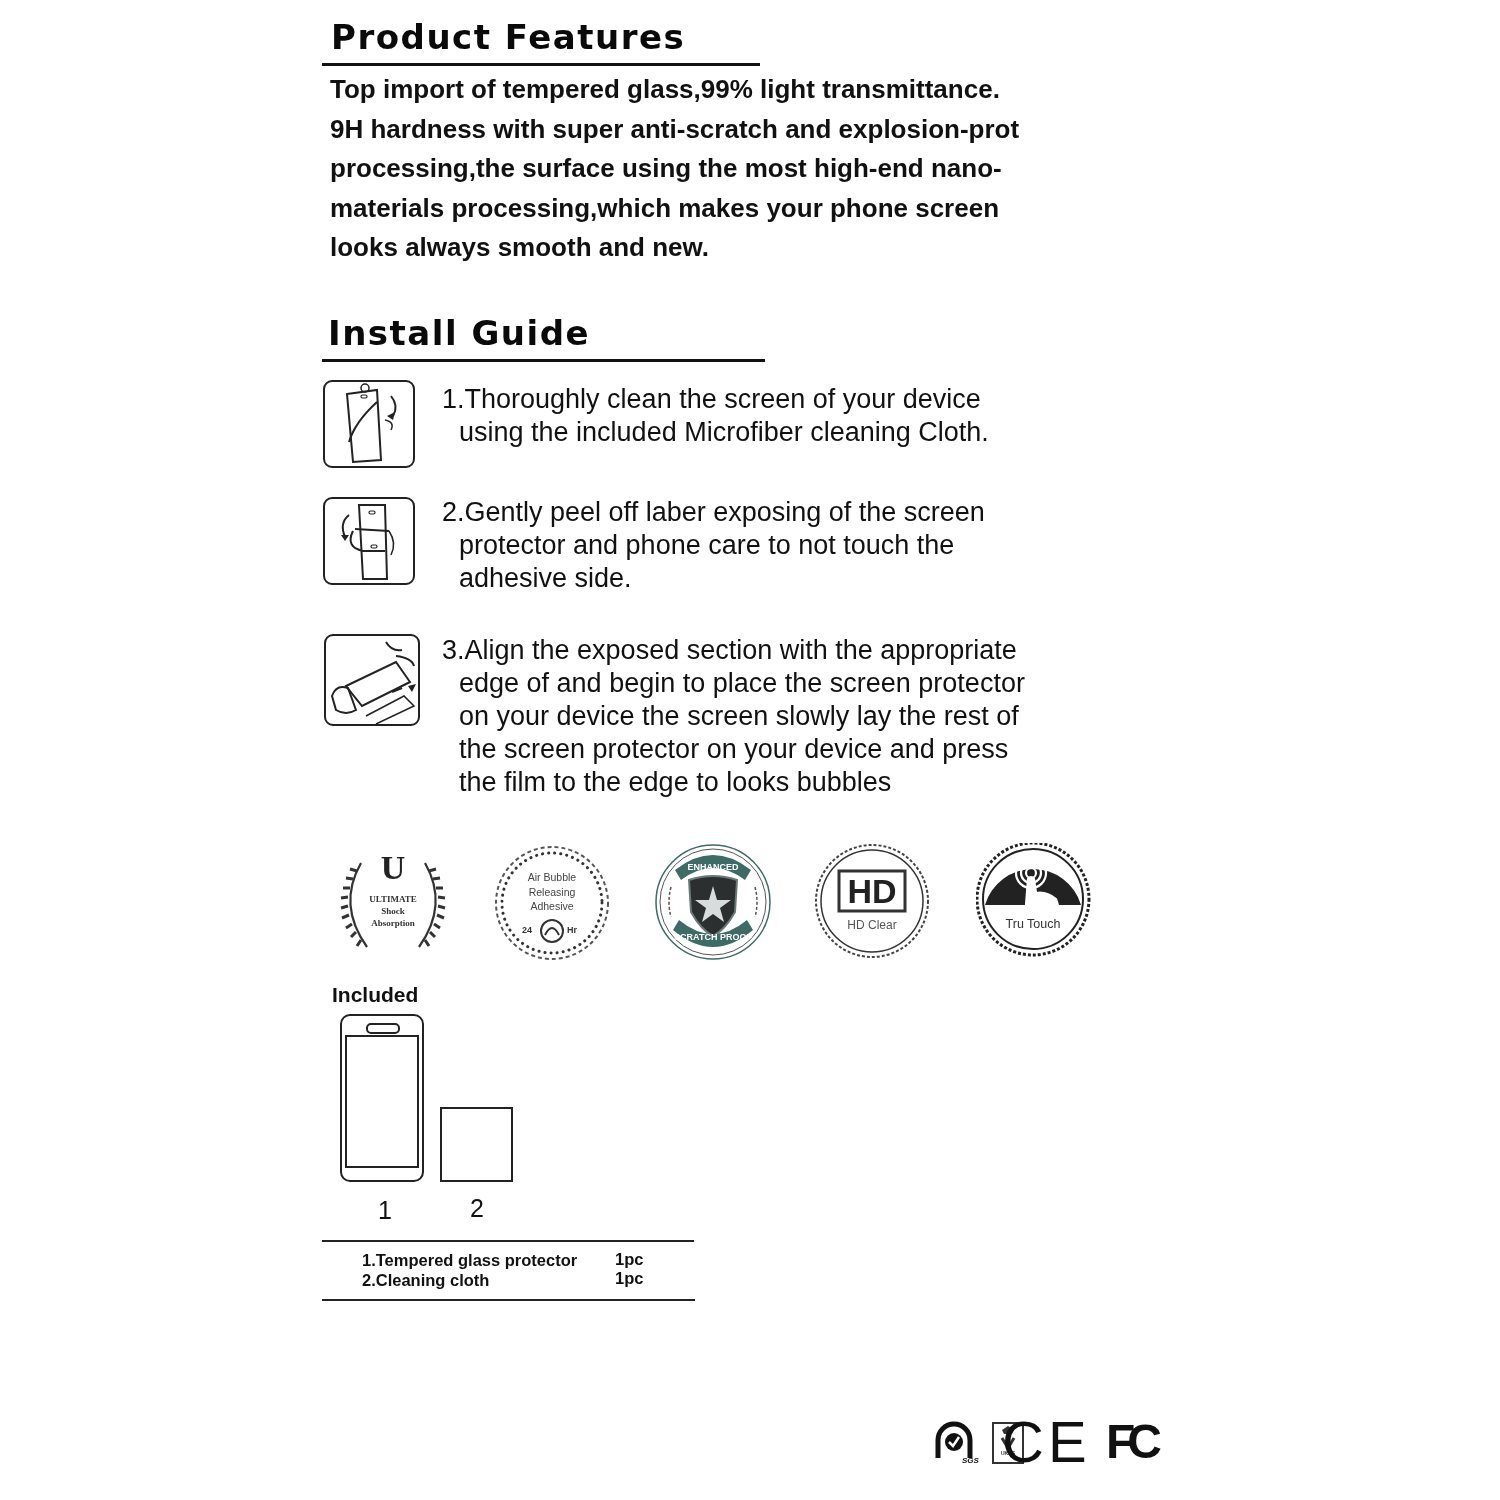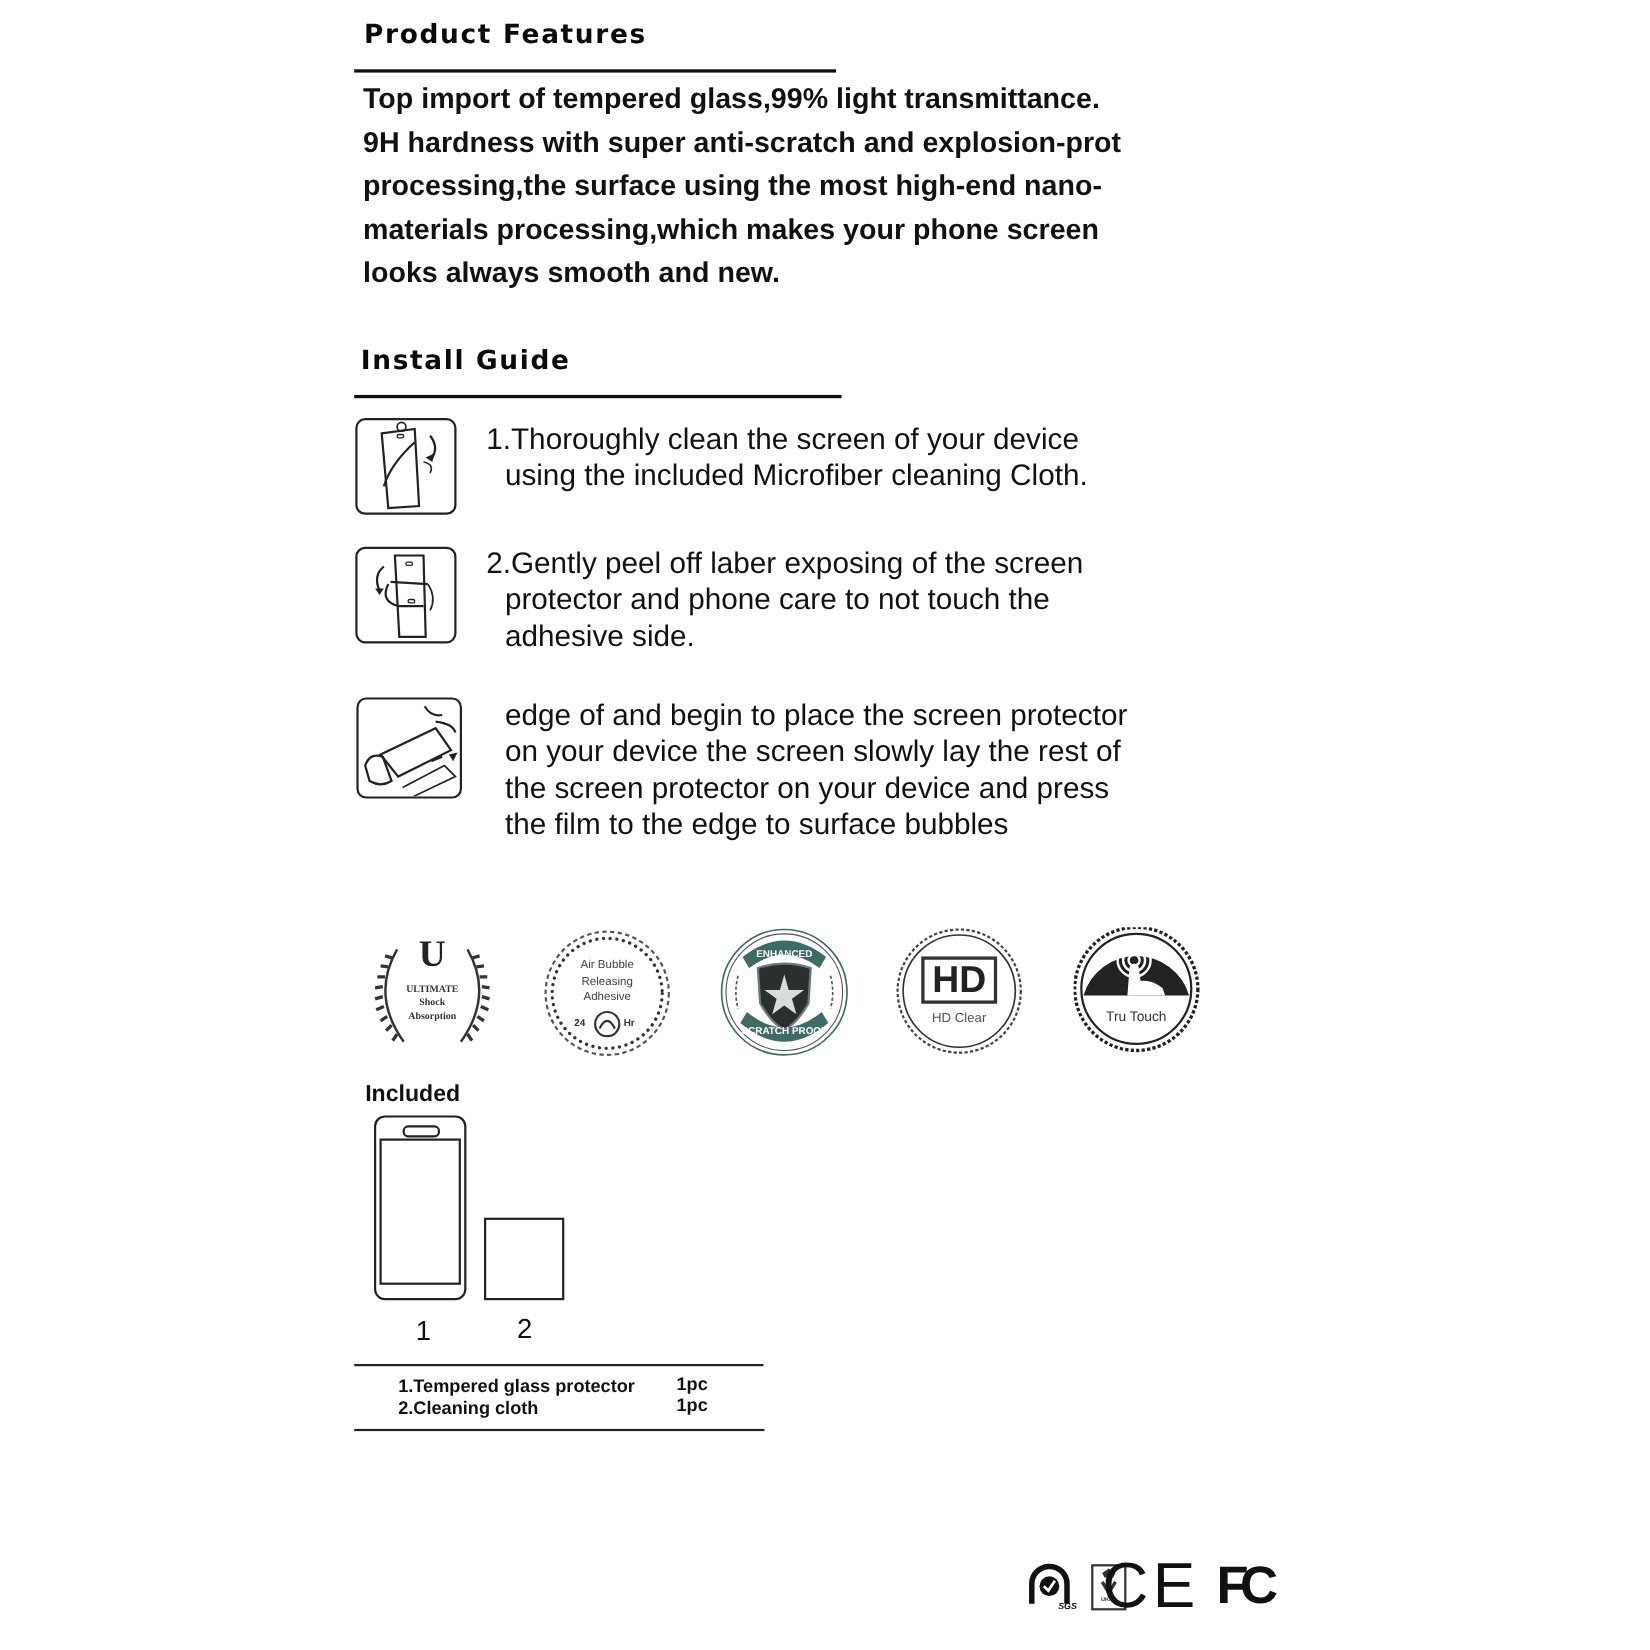--- a/index.html
+++ b/index.html
@@ -1,18 +1,18 @@
 <!DOCTYPE html>
 <html><head>
 <meta charset="utf-8">
 <style>
   html, body { margin:0; padding:0; }
   body { width:1500px; height:1500px; background:#ffffff; position:relative; overflow:hidden; font-family:"Liberation Sans", sans-serif; color:#111; }
   .abs { position:absolute; }
-  .h-title { font-family:"DejaVu Sans", sans-serif; font-weight:bold; font-size:24px; letter-spacing:1.5px; color:#0a0a0a; }
+  .h-title { font-family:"DejaVu Sans", sans-serif; font-weight:bold; font-size:34px; letter-spacing:1.5px; color:#0a0a0a; }
   .rule { height:3px; background:#111; }
   .para { font-size:26px; line-height:39.5px; color:#111; }
   .step-text { font-size:27px; line-height:33px; color:#111; }
   .step-text .cont { padding-left:17px; display:block; }
   .step-icon { width:92px; height:88px; border:2.5px solid #222; border-radius:9px; box-sizing:border-box; }
   .badge { width:120px; height:120px; }
   .inc-title { font-weight:bold; font-size:21px; }
   .num { font-size:25px; }
   .inc-row { font-size:16.5px; font-weight:bold; line-height:21px;margin-left:29px; }
 </style>
@@ -71,24 +71,25 @@
     <path d="M20 50 L70 26 L84 46 L36 70 Z" fill="none" stroke="#222" stroke-width="2"></path>
     <path d="M6 60 Q10 48 22 52 L30 74 Q20 80 10 74 Z" fill="none" stroke="#222" stroke-width="2"></path>
     <path d="M60 6 Q66 16 76 14" fill="none" stroke="#222" stroke-width="2"></path>
     <path d="M70 20 Q86 22 88 30" fill="none" stroke="#222" stroke-width="2"></path>
     <path d="M40 80 L78 60 L88 70 L50 88" fill="none" stroke="#222" stroke-width="1.5"></path>
     <path d="M66 56 L76 52" stroke="#222" stroke-width="2"></path>
     <polygon points="82,50 90,48 86,56" fill="#222"></polygon>
   </svg>
 </div>
 <div class="abs step-text" style="left:442px; top:634px;">
+  <span>3.Align the exposed section with the appropriate</span>
   <span class="cont">edge of and begin to place the screen protector</span>
   <span class="cont">on your device the screen slowly lay the rest of</span>
   <span class="cont">the screen protector on your device and press</span>
-  <span class="cont">the film to the edge to surface bubbles</span>
+  <span class="cont">the film to the edge to looks bubbles</span>
 </div>
 
 <div class="abs badge" style="left:333px; top:845px;">
   <svg width="120" height="120" viewBox="0 0 120 120">
     <g fill="none" stroke="#333" stroke-width="2.2">
       <path d="M28 18 Q4 60 34 102"></path>
       <path d="M92 18 Q116 60 86 102"></path>
       <g stroke-width="3">
         <path d="M24 26 l-7 -2 M20 34 l-7 -1 M17 43 l-7 0 M15 52 l-7 1 M15 61 l-7 2 M16 70 l-7 3 M19 79 l-6 4 M23 87 l-5 5 M28 95 l-4 6"></path>
         <path d="M96 26 l7 -2 M100 34 l7 -1 M103 43 l7 0 M105 52 l7 1 M105 61 l7 2 M104 70 l7 3 M101 79 l6 4 M97 87 l5 5 M92 95 l4 6"></path>

